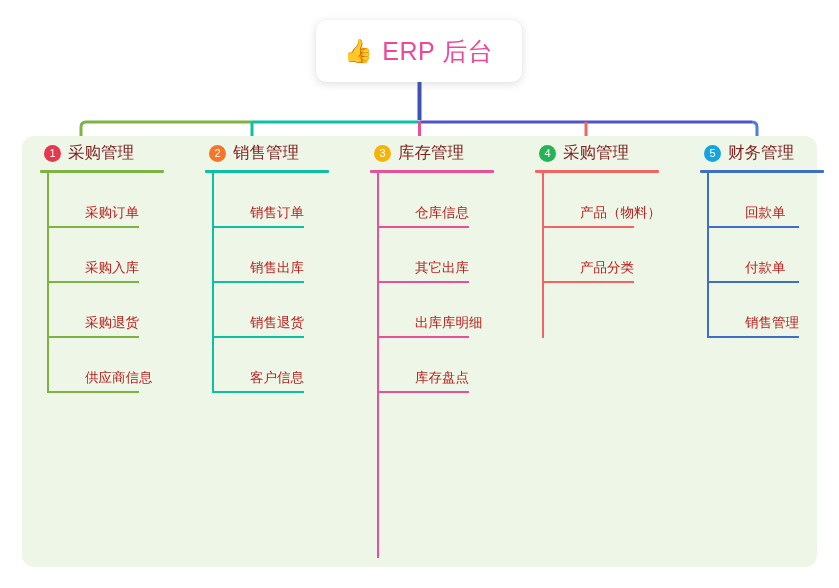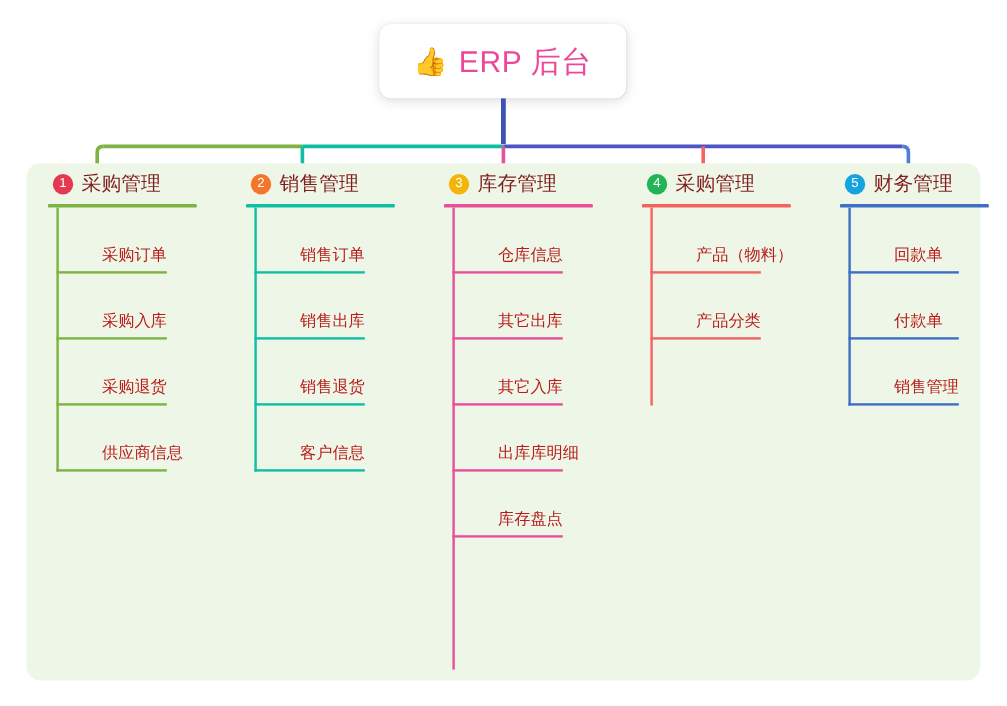--- a/index.html
+++ b/index.html
@@ -258,24 +258,20 @@
         <div class="spine" style="background: rgb(232, 80, 154); height: 385px;"></div>
         <div class="item">
           <span class="item-label">仓库信息</span>
           <span class="item-rule" style="background: rgb(232, 80, 154);"></span>
         </div>
         <div class="item">
           <span class="item-label">其它出库</span>
           <span class="item-rule" style="background: rgb(232, 80, 154);"></span>
         </div>
         <div class="item">
-          <span class="item-label">其它入库</span>
-          <span class="item-rule" style="background: rgb(232, 80, 154);"></span>
-        </div>
-        <div class="item">
           <span class="item-label">出库库明细</span>
           <span class="item-rule" style="background: rgb(232, 80, 154);"></span>
         </div>
         <div class="item">
           <span class="item-label">库存盘点</span>
           <span class="item-rule" style="background: rgb(232, 80, 154);"></span>
         </div>
       </div>
     </div>
 

